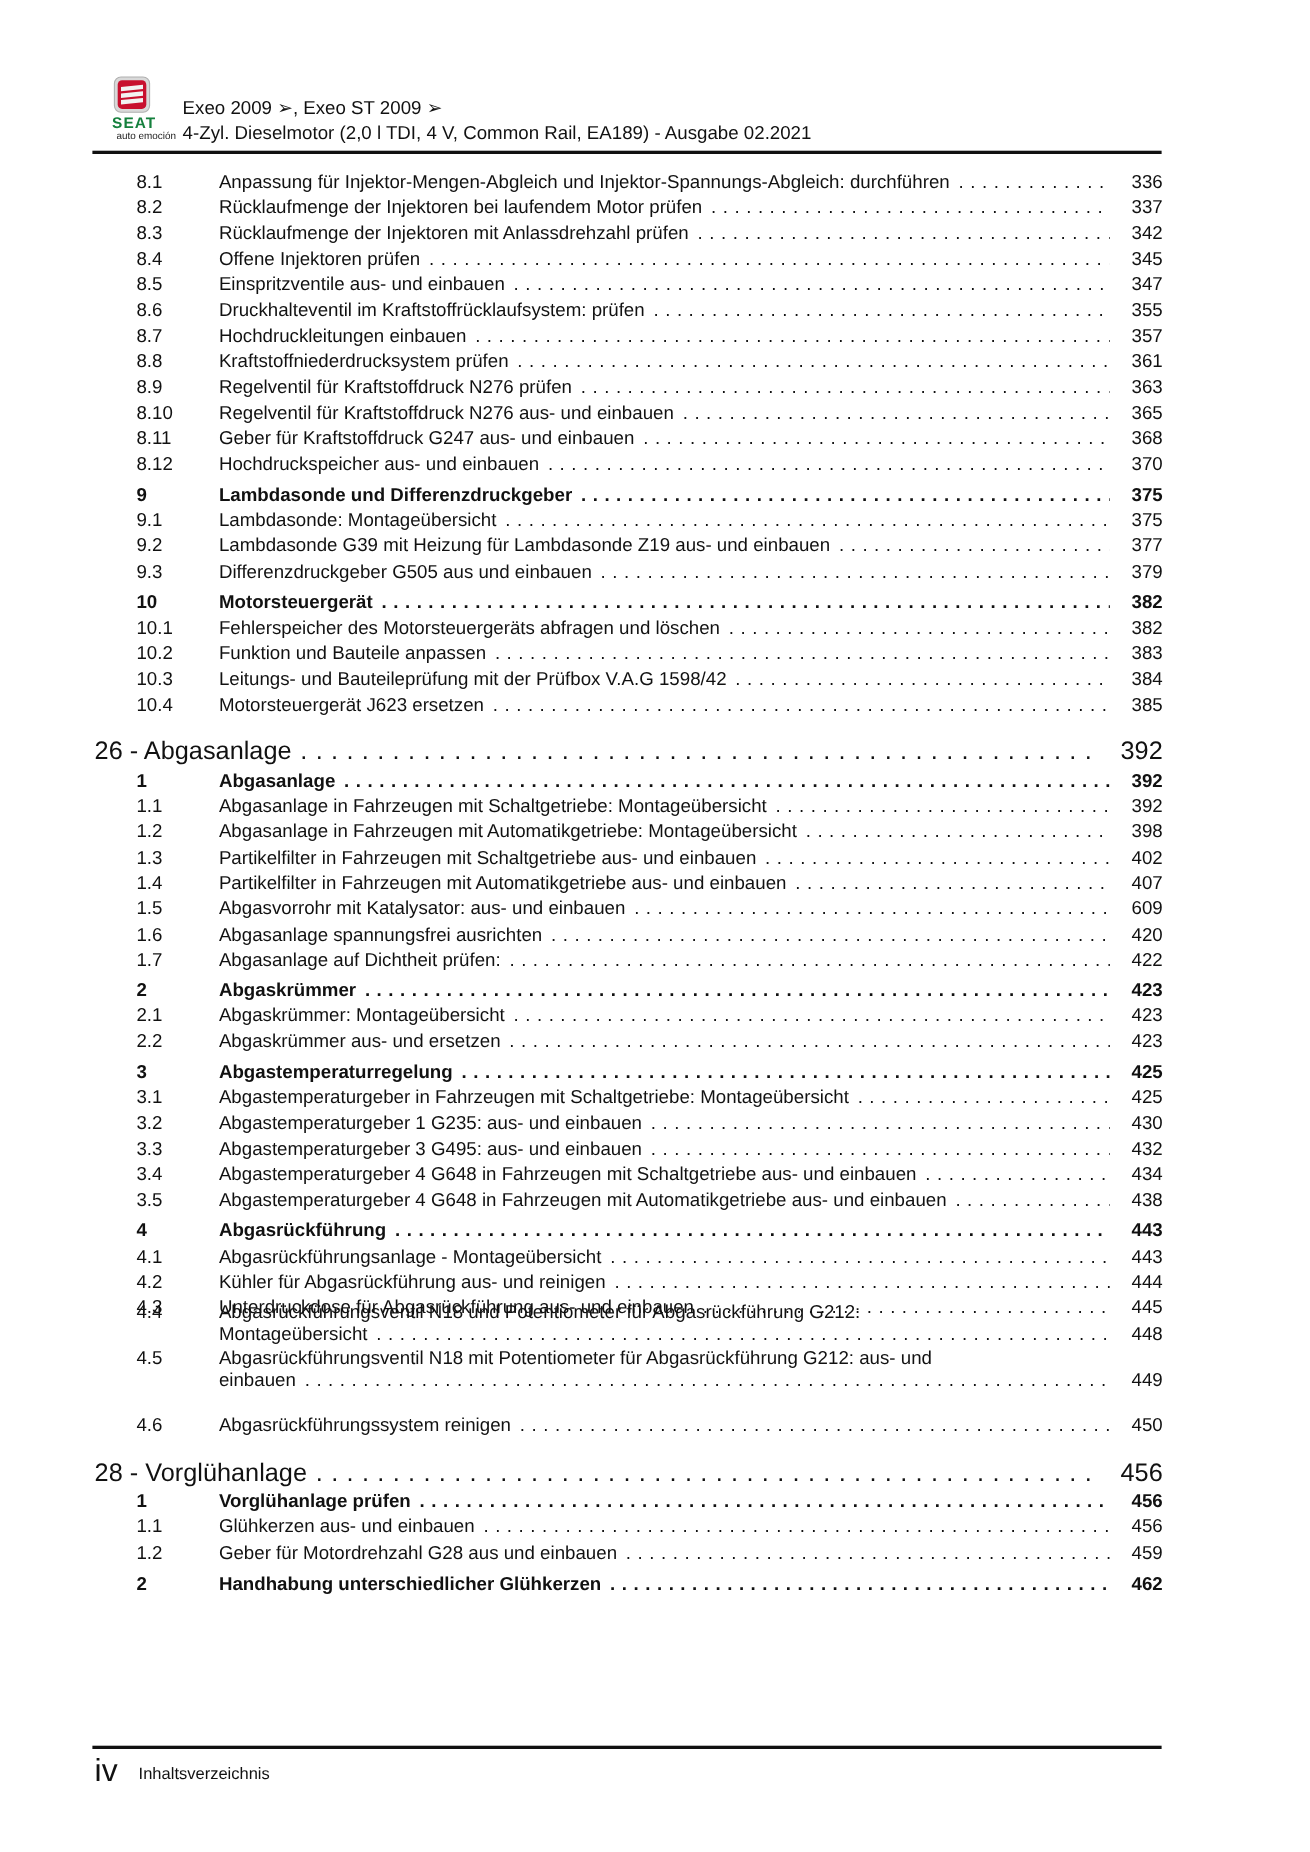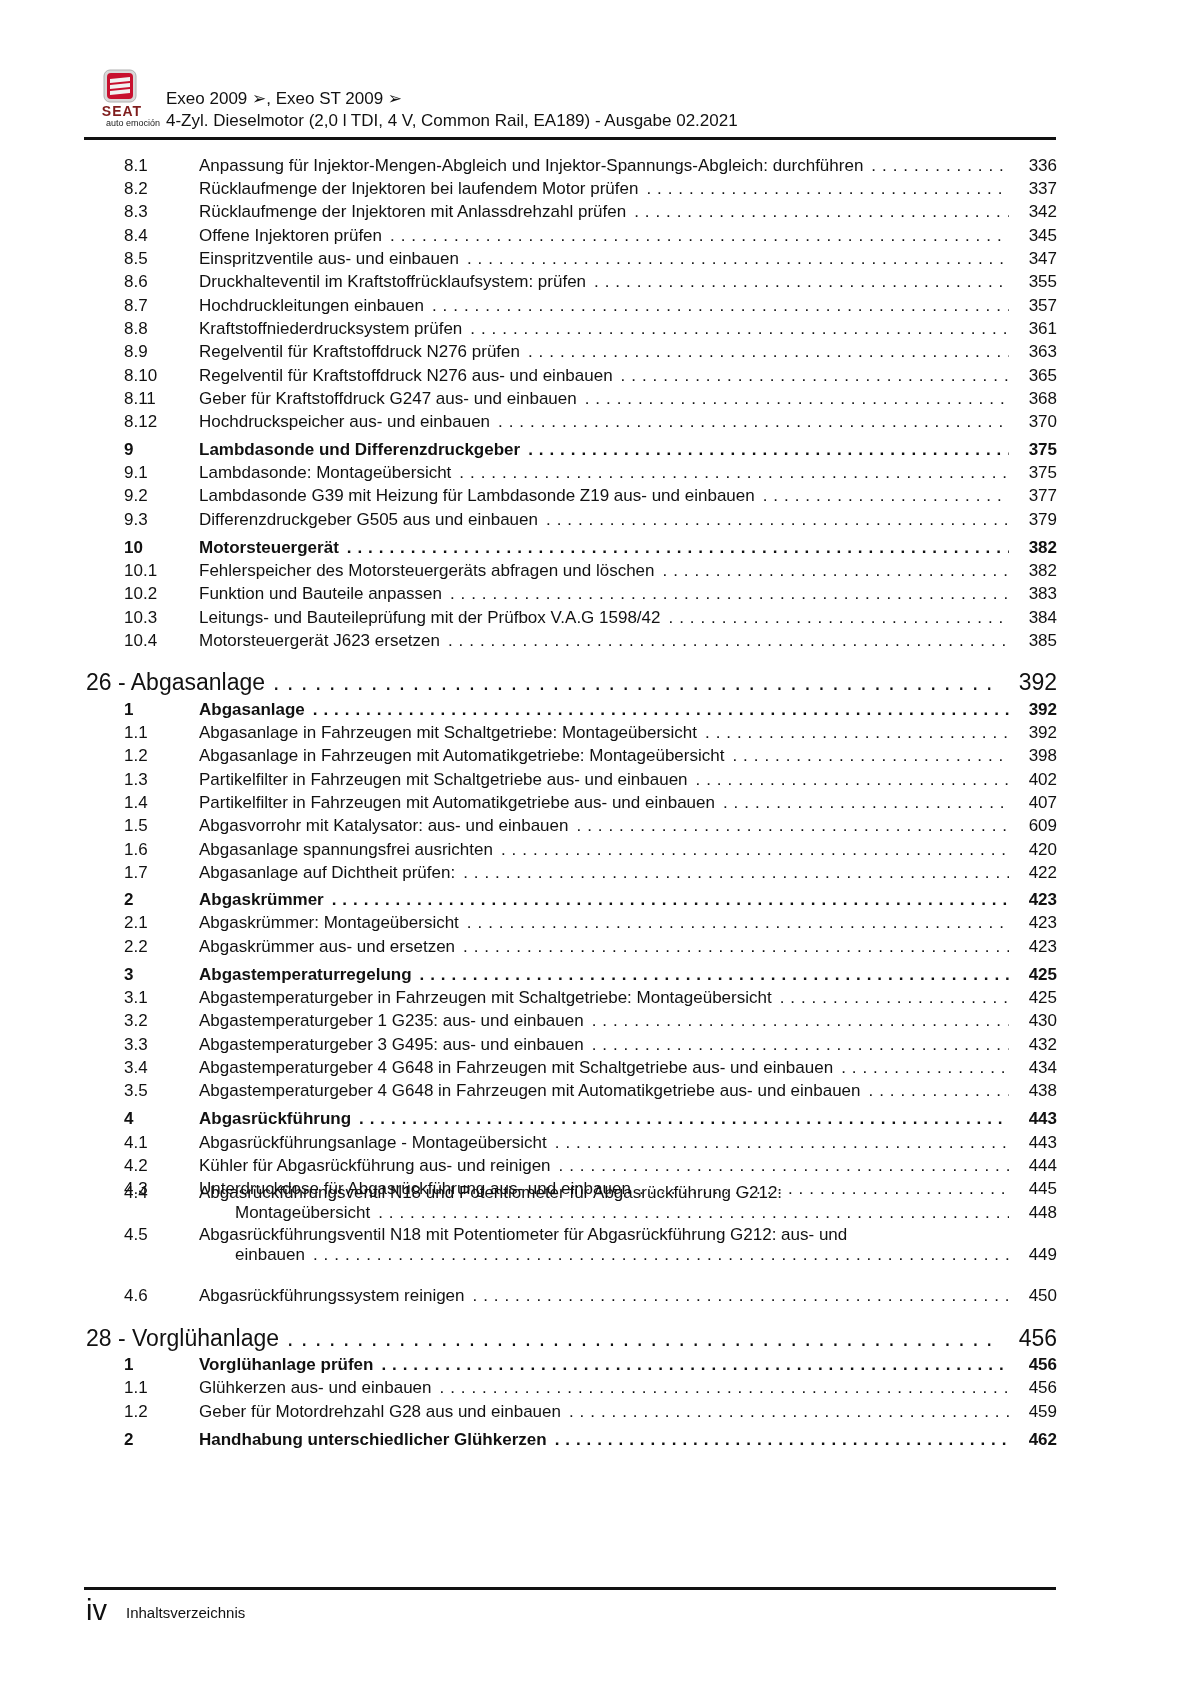--- a/index.html
+++ b/index.html
@@ -3,42 +3,42 @@
 <meta charset="utf-8">
 <style>
   * { box-sizing: border-box; margin: 0; padding: 0; }
   html, body { width: 1191px; height: 1684px; background: #ffffff; overflow: hidden; }
   body { position: relative; font-family: "Liberation Sans", sans-serif; color: #111111; }
 
   
   .header { position: absolute; left: 84px; top: 62px; width: 972px; height: 78px; }
   .logo { position: absolute; left: 2px; top: 6px; width: 72px; height: 62px; }
   .logo-mark { position: absolute; left: 16px; top: 0; width: 36px; height: 36px; }
-  .logo-word { position: absolute; left: 6px; top: 36px; width: 60px; text-align: center; font-weight: bold; font-size: 14px; letter-spacing: 1px; color: #7f1d1d; line-height: 14px; }
+  .logo-word { position: absolute; left: 6px; top: 36px; width: 60px; text-align: center; font-weight: bold; font-size: 14px; letter-spacing: 1px; color: #15803d; line-height: 14px; }
   .logo-tag { position: absolute; left: 11px; top: 50px; width: 72px; text-align: center; font-size: 9px; color: #222; line-height: 11px; }
   .header-lines { position: absolute; left: 82px; top: 26px; font-size: 17px; line-height: 22px; color: #111; }
   .header-rule { position: absolute; left: 0; top: 75px; width: 972px; height: 3px; background: #111; }
 
   
   .toc { position: absolute; left: 0; top: 0; width: 1191px; }
   .row { position: absolute; left: 0; width: 1191px; display: flex; align-items: baseline; font-size: 17px; line-height: 20px; white-space: nowrap; }
   .num { position: absolute; left: 124px; }
   .title-wrap { position: absolute; left: 199px; right: 134px; display: flex; align-items: baseline; }
   .ttl { flex: 0 0 auto; padding-right: 8px; }
   .dots { flex: 1 1 auto; overflow: hidden; white-space: nowrap; letter-spacing: 6.3px; color: #111; }
   .dots::before { content: ". . . . . . . . . . . . . . . . . . . . . . . . . . . . . . . . . . . . . . . . . . . . . . . . . . . . . . . . . . . . . . . . . . . . . . . . . . . . . . . . . . . . . . . . . . . . . . . . . . . . . . . . . . . . . . . . . ."; letter-spacing: 0; word-spacing: 1.2px; }
   .pg { flex: 0 0 auto; width: 48px; text-align: right; }
   .row.bold { font-weight: bold; }
   .row.chapter { font-size: 23px; line-height: 26px; }
   .row.chapter .title-wrap { left: 86px; }
   .row.chapter .pg { width: 56px; }
   .row.twoline { line-height: 20px; }
   .row.twoline .title-wrap { flex-direction: column; align-items: stretch; }
   .row.twoline .line1 { display: block; }
-  .row.twoline .line2 { display: flex; align-items: flex-start; margin-left: 36px; }
+  .row.twoline .line2 { display: flex; align-items: flex-start; }
 
   
   .footer-rule { position: absolute; left: 84px; top: 1587px; width: 972px; height: 3px; background: #111; }
   .footer-page { position: absolute; left: 86px; top: 1594px; font-size: 29px; line-height: 32px; color: #111; }
   .footer-label { position: absolute; left: 126px; top: 1604px; font-size: 15px; line-height: 18px; color: #111; }
 </style>
 </head>
 <body>
 
 <div class="header">

